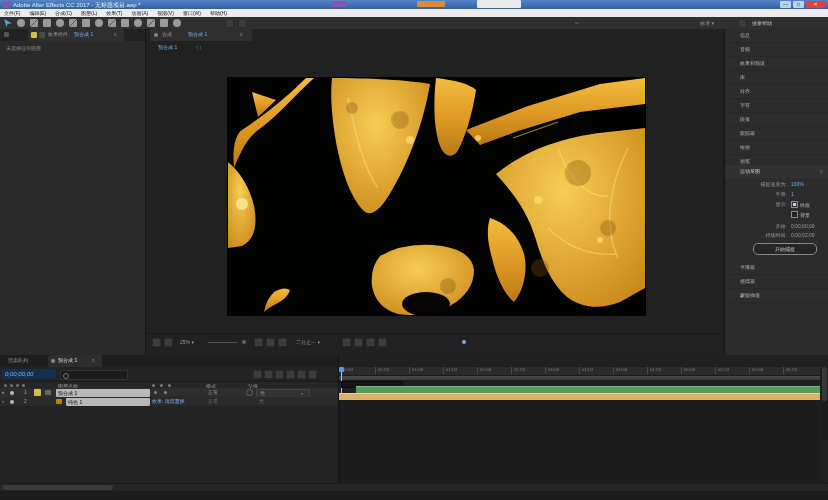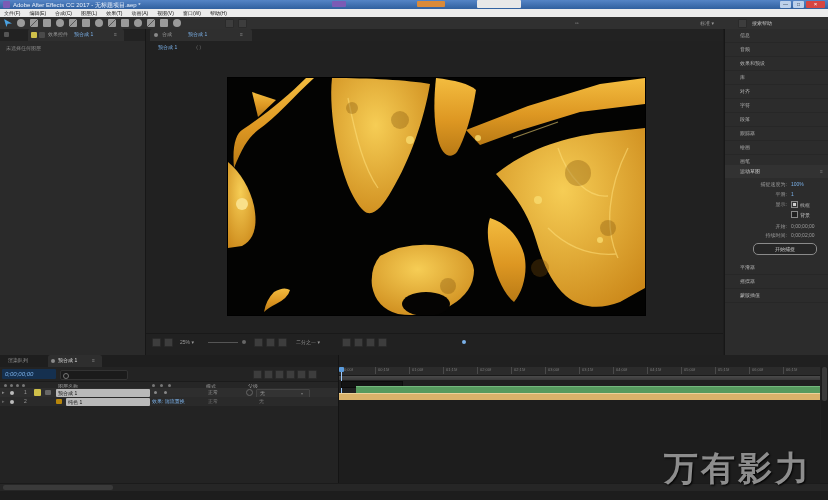--- a/index.html
+++ b/index.html
@@ -368,15 +368,14 @@
         <div class="abs" style="left:1px;top:0;width:5px;height:34px;background:#3a3a3a;border-radius:2px;"></div>
       </div>
       <div class="abs" style="left:0;top:45px;width:481px;height:90px;background:#1d1d1d;"></div>
     </div>
 
     <div class="abs" style="left:0;top:128px;width:828px;height:7px;background:#262626;border-top:1px solid #1b1b1b;">
       <div class="abs" style="left:3px;top:1px;width:110px;height:5px;background:#3a3a3a;border-radius:2px;"></div>
     </div>
   </div>
 
-  <div class="tx" style="right:16px;bottom:8px;left:auto;font-size:34px;font-weight:700;letter-spacing:3px;color:#8d8d8d;text-shadow:1px 1px 2px #000;">万有影力</div>
 
 </div>
 
 </body></html>

